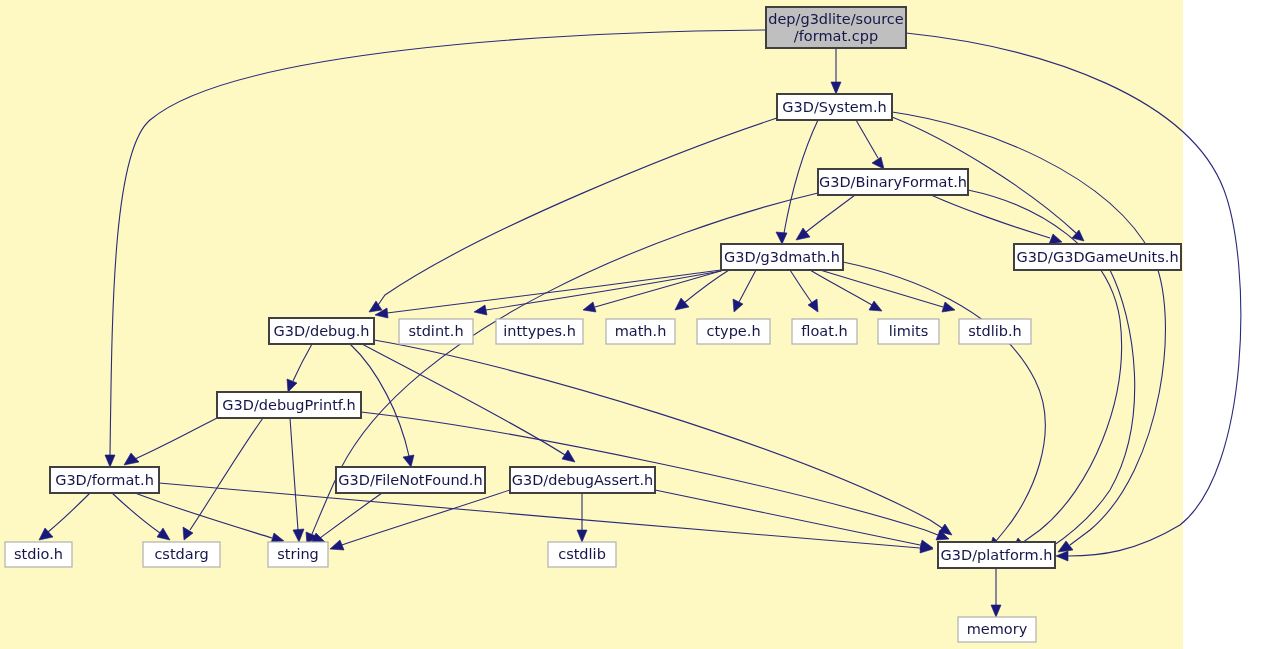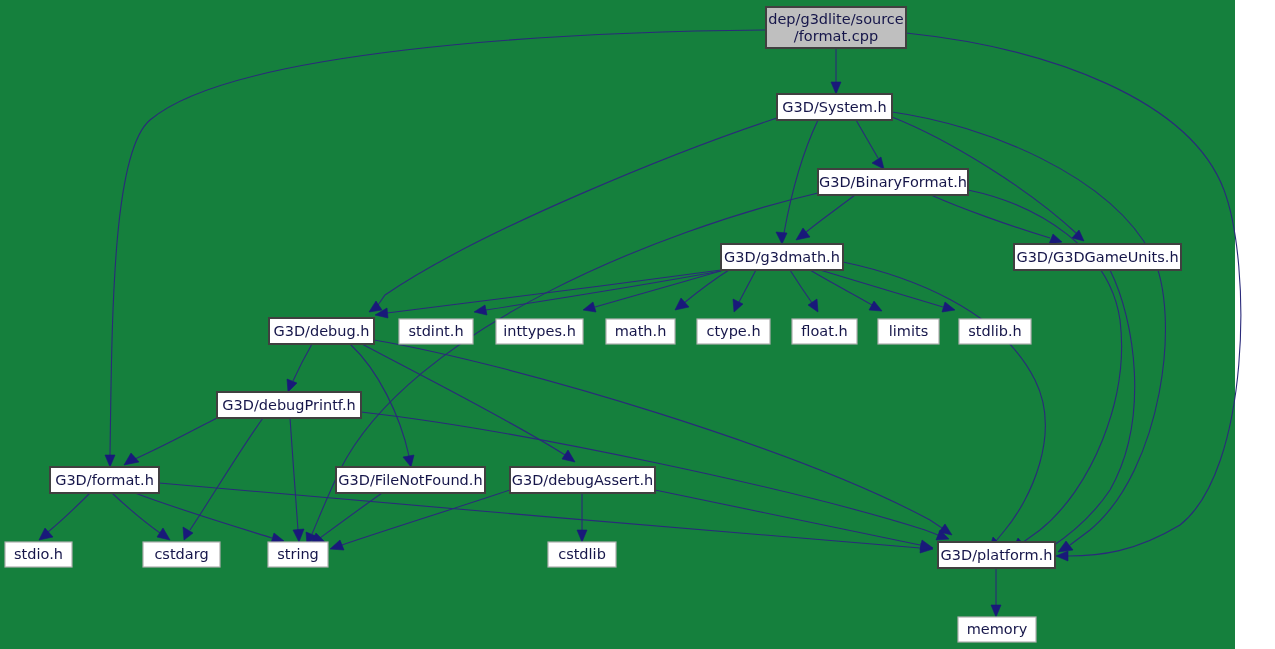--- a/index.html
+++ b/index.html
@@ -2,24 +2,25 @@
 <html><head>
 <meta charset="utf-8">
 <style>
   html, body {
     margin: 0;
     padding: 0;
     background: #ffffff;
   }
   #graph-root {
     position: relative;
-    width: 1235px;
+    width: 1139px;
     height: 649px;
-    background: #15803d;
+    background: #fef9c3;
     font-family: "DejaVu Sans", sans-serif;
+    padding-left: 44px;
   }
   svg.graph-canvas {
     position: absolute;
     left: 0;
     top: 0;
     width: 1275px;
     height: 649px;
     display: block;
   }
   .edge-path {

